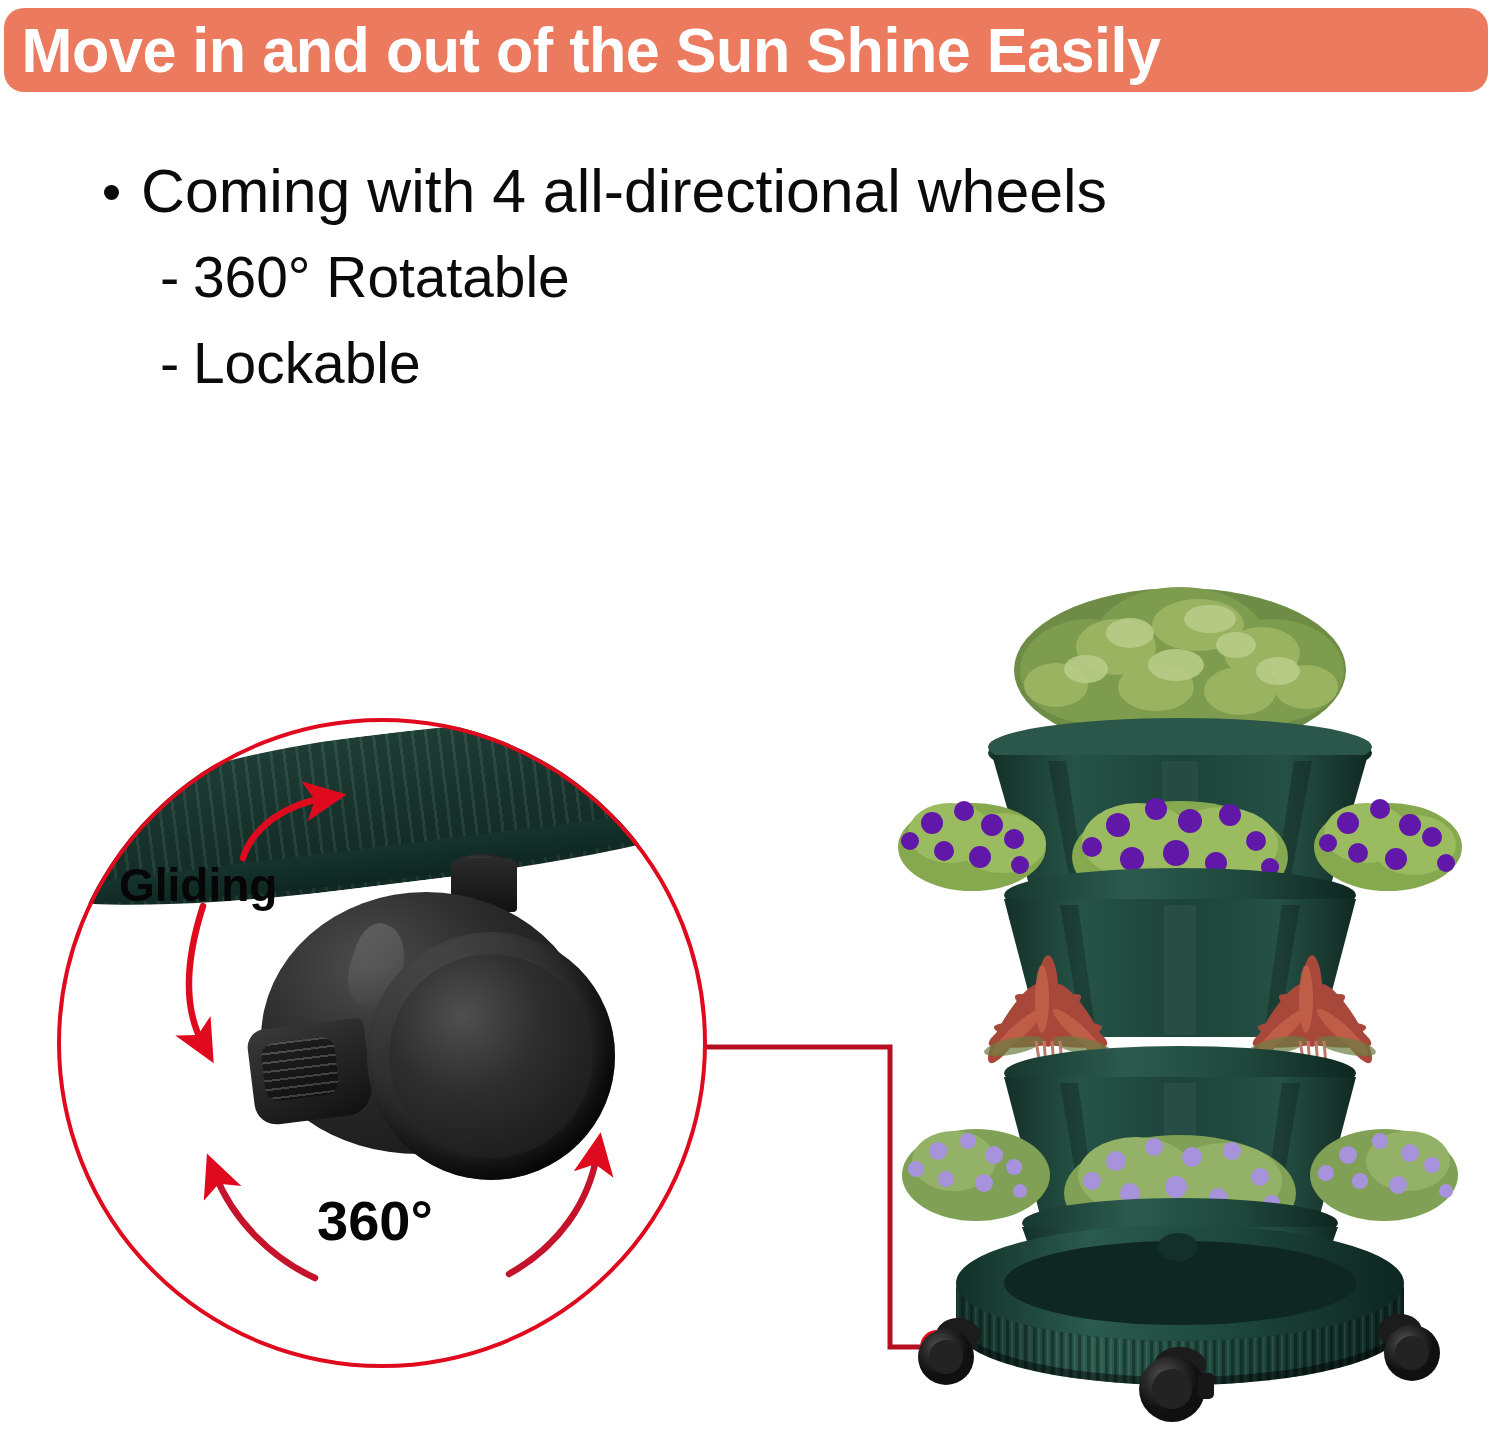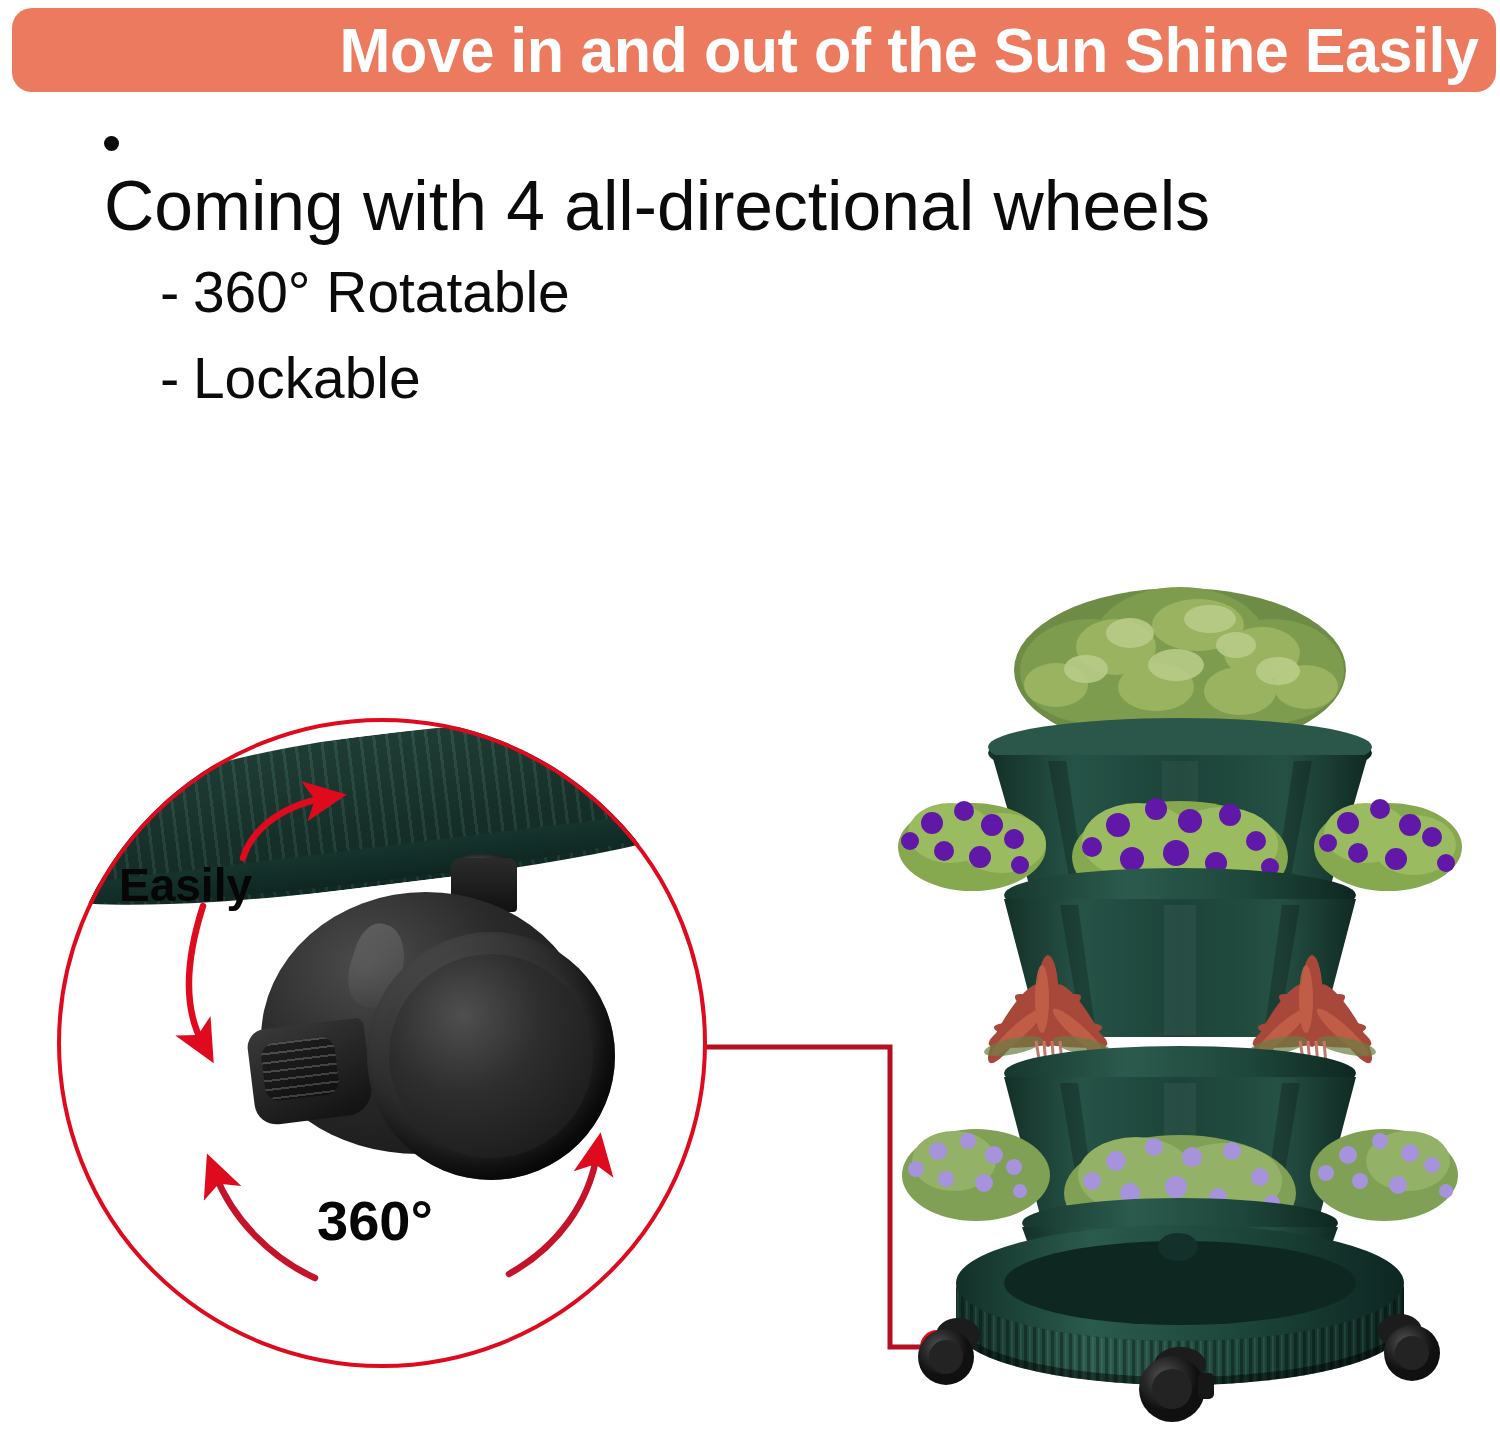--- a/index.html
+++ b/index.html
@@ -12,29 +12,29 @@
     height: 1453px;
     position: relative;
     overflow: hidden;
     font-family: "Liberation Sans", sans-serif;
     -webkit-font-smoothing: antialiased;
   }
 
   
   .banner {
     position: absolute;
-    left: 12px;
+    left: 4px;
     top: 8px;
     width: 1484px;
     height: 84px;
     background: #EC7A5E;
     border-radius: 20px;
     display: flex;
     align-items: center;
-    justify-content: flex-end;
+    justify-content: flex-start;
     box-sizing: border-box;
   }
   .banner-title {
     color: #ffffff;
     font-family: "Liberation Sans Narrow", "Liberation Sans", sans-serif;
     font-size: 63px;
     font-weight: bold;
     letter-spacing: -0.5px;
     line-height: 1;
     white-space: nowrap;
@@ -50,24 +50,23 @@
   }
   .bullet-row {
     display: flex;
     align-items: baseline;
     color: #0b0b0b;
     font-family: "Liberation Sans Narrow", "Liberation Sans", sans-serif;
     font-weight: 500;
     white-space: nowrap;
   }
   .bullet-row.lvl1 {
-    font-size: 71px;
+    font-size: 62px;
     line-height: 86px;
     margin-left: 0;
-    flex-direction: column;
   }
   .bullet-row.lvl2 {
     font-size: 58px;
     line-height: 86px;
     margin-left: 56px;
   }
   .bullet-dot {
     display: inline-block;
     width: 15px;
     height: 15px;
@@ -285,21 +284,21 @@
 
     <path d="M 186 140 C 196 108, 230 86, 268 80" stroke="#E00A1E" stroke-width="6.5" fill="none" marker-end="url(#ah)" stroke-linecap="round"></path>
 
     <path d="M 146 188 C 128 244, 126 290, 146 326" stroke="#E00A1E" stroke-width="6.5" fill="none" marker-end="url(#ah)" stroke-linecap="round"></path>
 
     <path d="M 258 560 C 214 540, 176 502, 158 456" stroke="#C4132A" stroke-width="6.5" fill="none" marker-end="url(#ah)" stroke-linecap="round"></path>
 
     <path d="M 452 556 C 502 528, 532 484, 540 436" stroke="#C4132A" stroke-width="6.5" fill="none" marker-end="url(#ah)" stroke-linecap="round"></path>
   </svg>
 
-  <div class="label-locked">Easily</div>
+  <div class="label-locked">Gliding</div>
   <div class="label-360">360°</div>
 </div>
 
 <div class="tower">
   <svg width="600" height="860" viewBox="0 0 600 860">
     <defs>
       <linearGradient id="potG" x1="0" y1="0" x2="1" y2="0">
         <stop offset="0%" stop-color="#143027"></stop>
         <stop offset="22%" stop-color="#265347"></stop>
         <stop offset="50%" stop-color="#1C4339"></stop>

